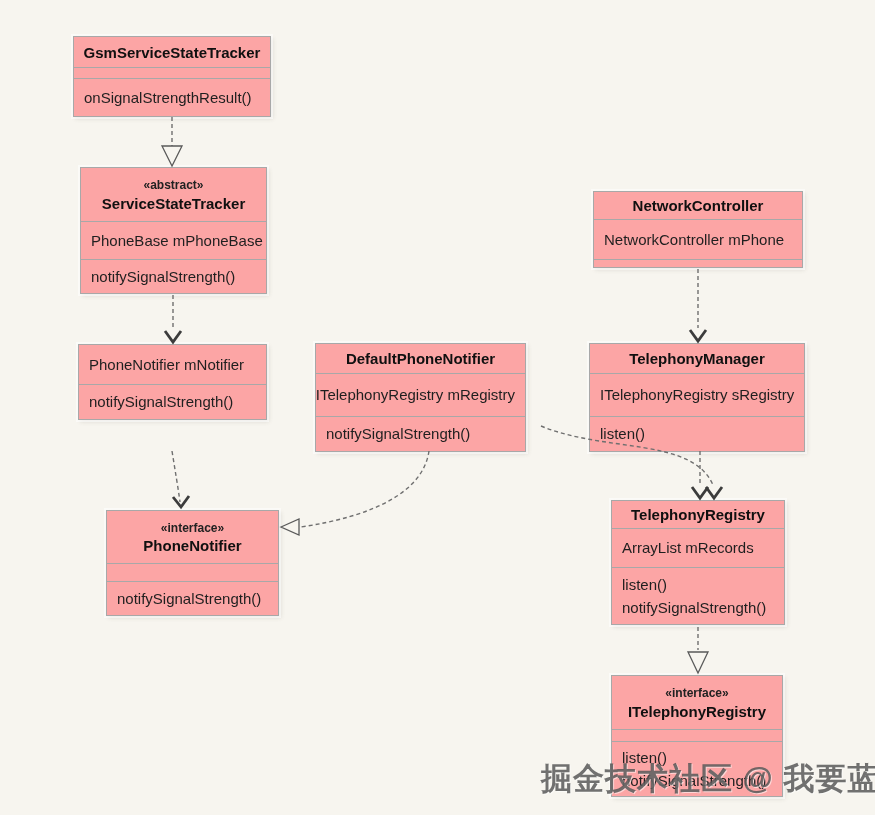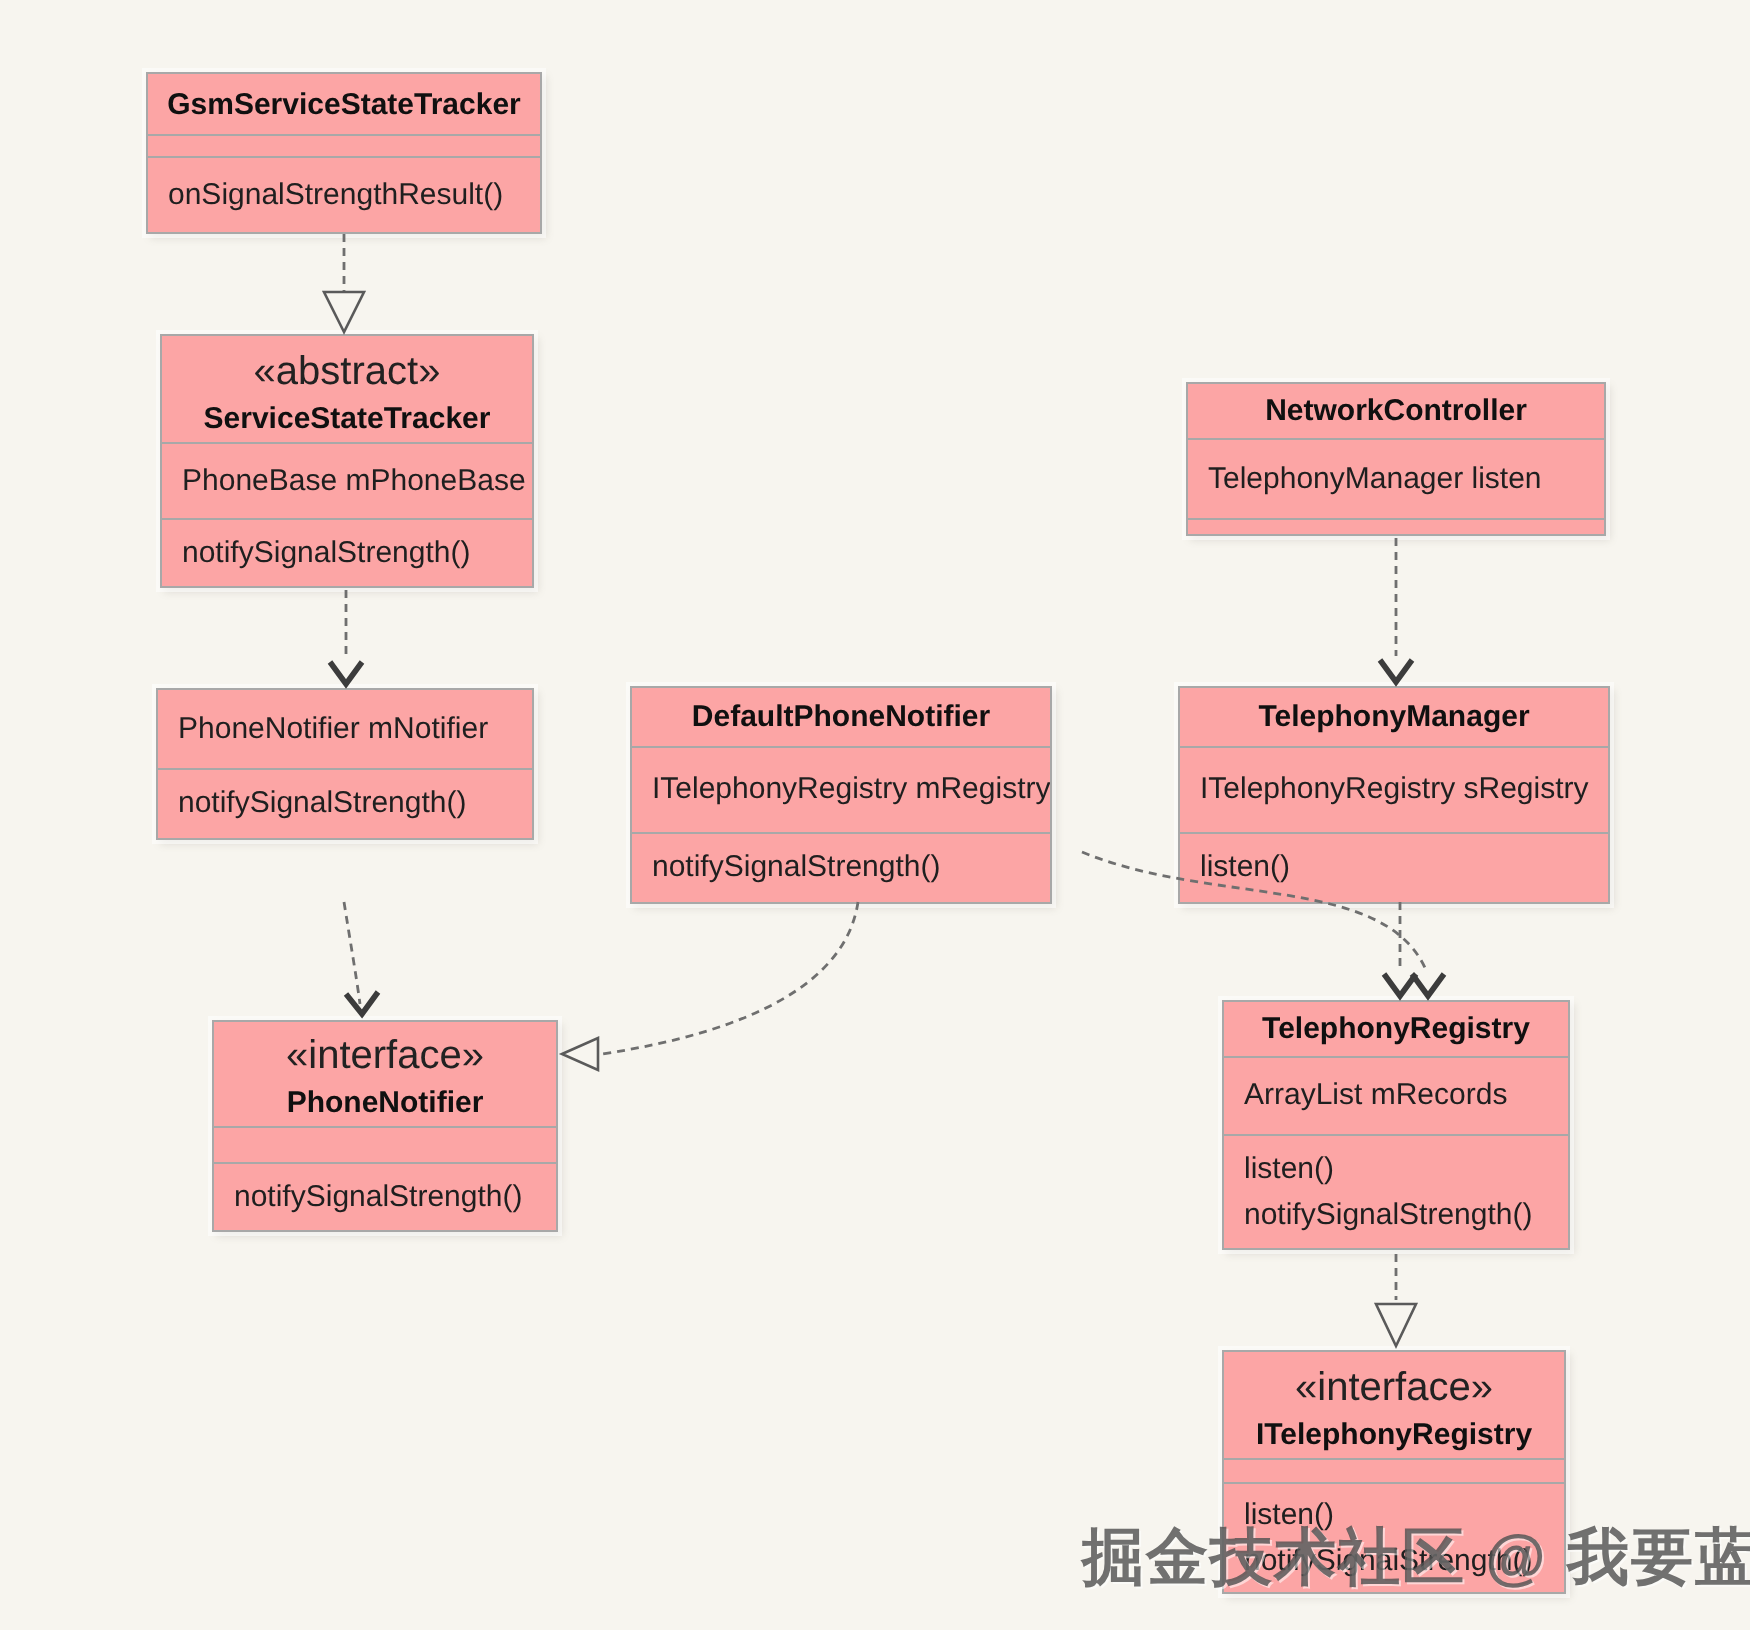--- a/index.html
+++ b/index.html
@@ -35,23 +35,23 @@
   .cmp.title{
     flex-direction:column;
     justify-content:center;
     align-items:center;
     font-weight:bold;
     color:#101010;
     text-align:center;
     padding:0 6px;
   }
   .cmp.title .stereo{
-    font-weight:normal;
+    font-weight:bold;
     color:#222;
-    font-size:20px;
+    font-size:12px;
     line-height:1.45;
   }
   .cmp.members{
     flex-direction:column;
     justify-content:center;
     align-items:flex-start;
   }
   .member{line-height:1.55;white-space:nowrap;}
 
   
@@ -61,21 +61,21 @@
   #c-sst{left:80px;top:167px;width:187px;}
   #c-sst .title{height:54px;} #c-sst .attrs{height:38px;} #c-sst .members{height:33px;}
 
   #c-nc{left:593px;top:191px;width:210px;}
   #c-nc .title{height:28px;} #c-nc .attrs{height:40px;} #c-nc .empty{height:7px;}
 
   #c-pb{left:78px;top:344px;width:189px;}
   #c-pb .title{height:29px;} #c-pb .attrs{height:40px;} #c-pb .members{height:34px;}
 
   #c-dpn{left:315px;top:343px;width:211px;}
-  #c-dpn .title{height:30px;} #c-dpn .attrs{height:43px;} #c-dpn .members{height:34px;}
+  #c-dpn .title{height:30px;} #c-dpn .attrs{height:43px;justify-content:flex-end;} #c-dpn .members{height:34px;}
 
   #c-tm{left:589px;top:343px;width:216px;}
   #c-tm .title{height:30px;} #c-tm .attrs{height:43px;} #c-tm .members{height:34px;}
 
   #c-pn{left:106px;top:510px;width:173px;}
   #c-pn .title{height:53px;} #c-pn .empty{height:18px;} #c-pn .members{height:33px;}
 
   #c-tr{left:611px;top:500px;width:174px;}
   #c-tr .title{height:28px;} #c-tr .attrs{height:39px;} #c-tr .members{height:56px;}
 
@@ -131,21 +131,21 @@
     <div class="cmp members">
       <div class="member">notifySignalStrength()</div>
     </div>
   </div>
 
   <div class="uml-class" id="c-nc">
     <div class="cmp title">
       <span>NetworkController</span>
     </div>
     <div class="cmp attrs">
-      <div class="member">TelephonyManager listen</div>
+      <div class="member">NetworkController mPhone</div>
     </div>
     <div class="cmp empty"></div>
   </div>
 
   <div class="uml-class" id="c-pb">
     <div class="cmp attrs">
       <div class="member">PhoneNotifier mNotifier</div>
     </div>
     <div class="cmp members">
       <div class="member">notifySignalStrength()</div>

